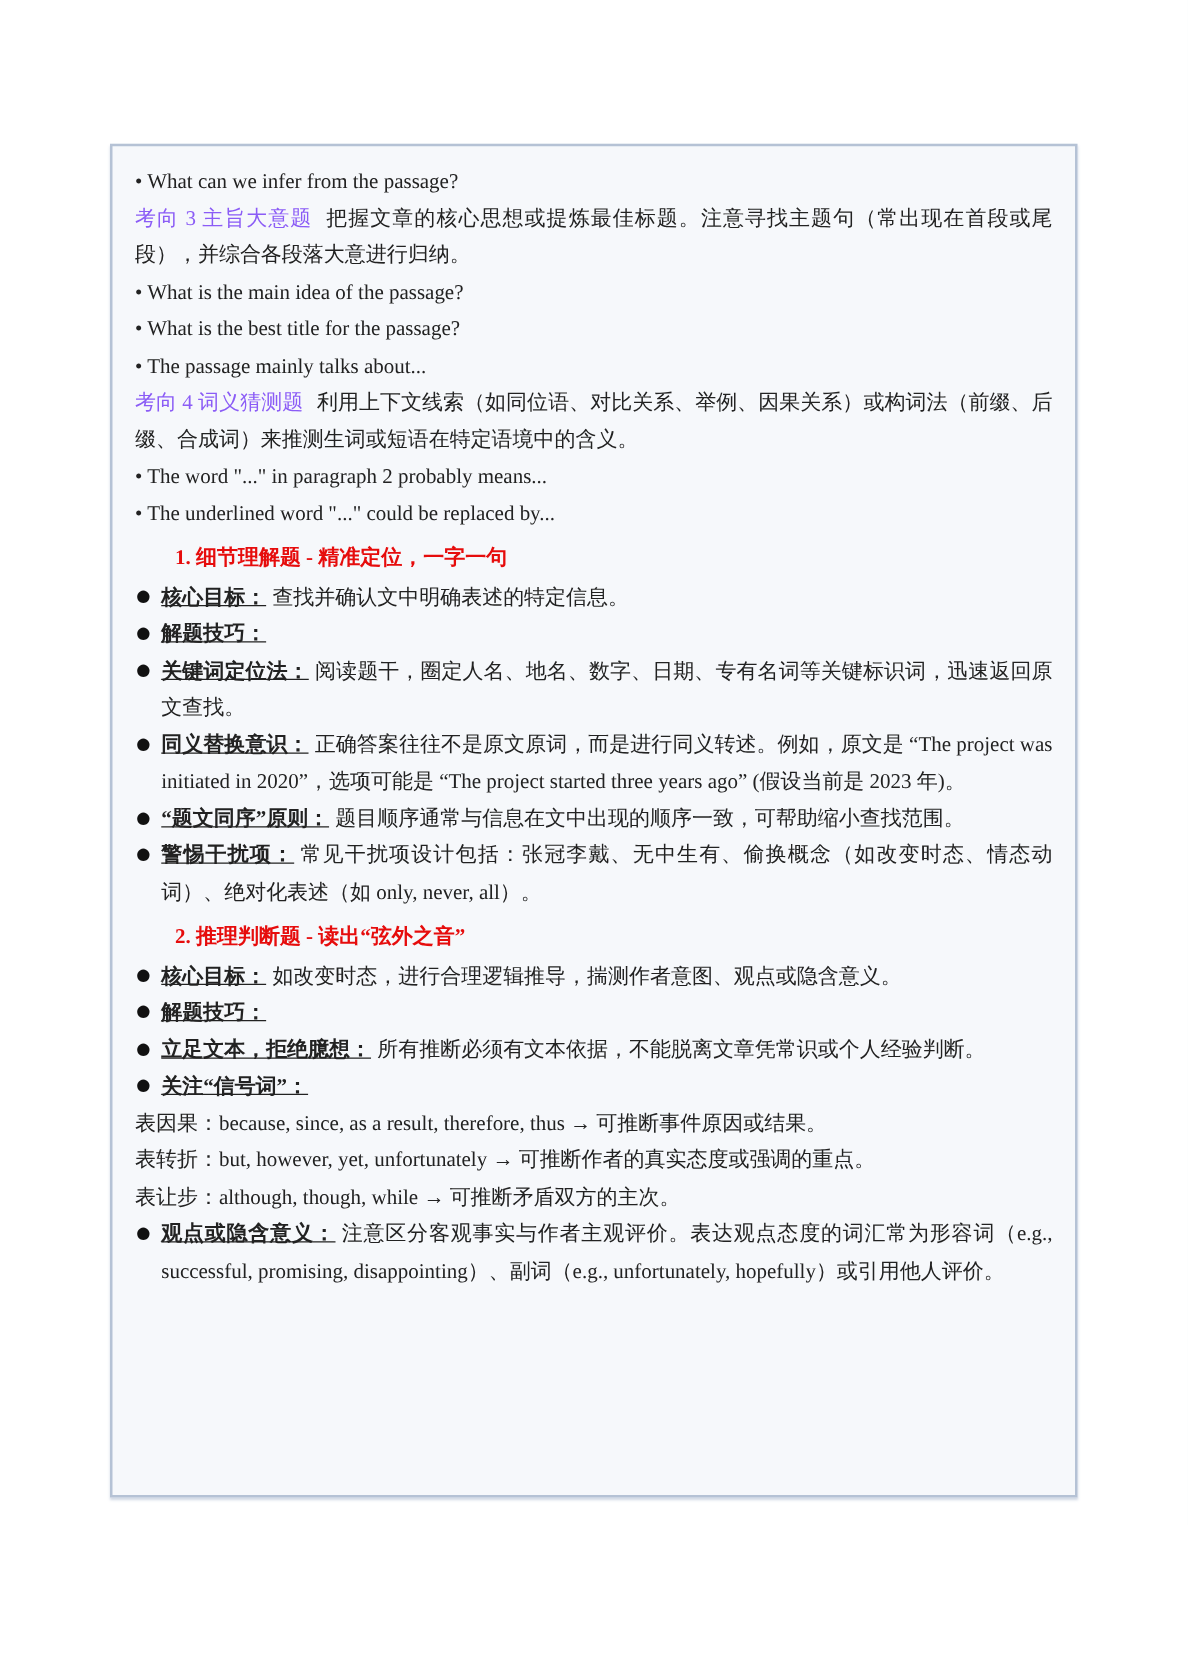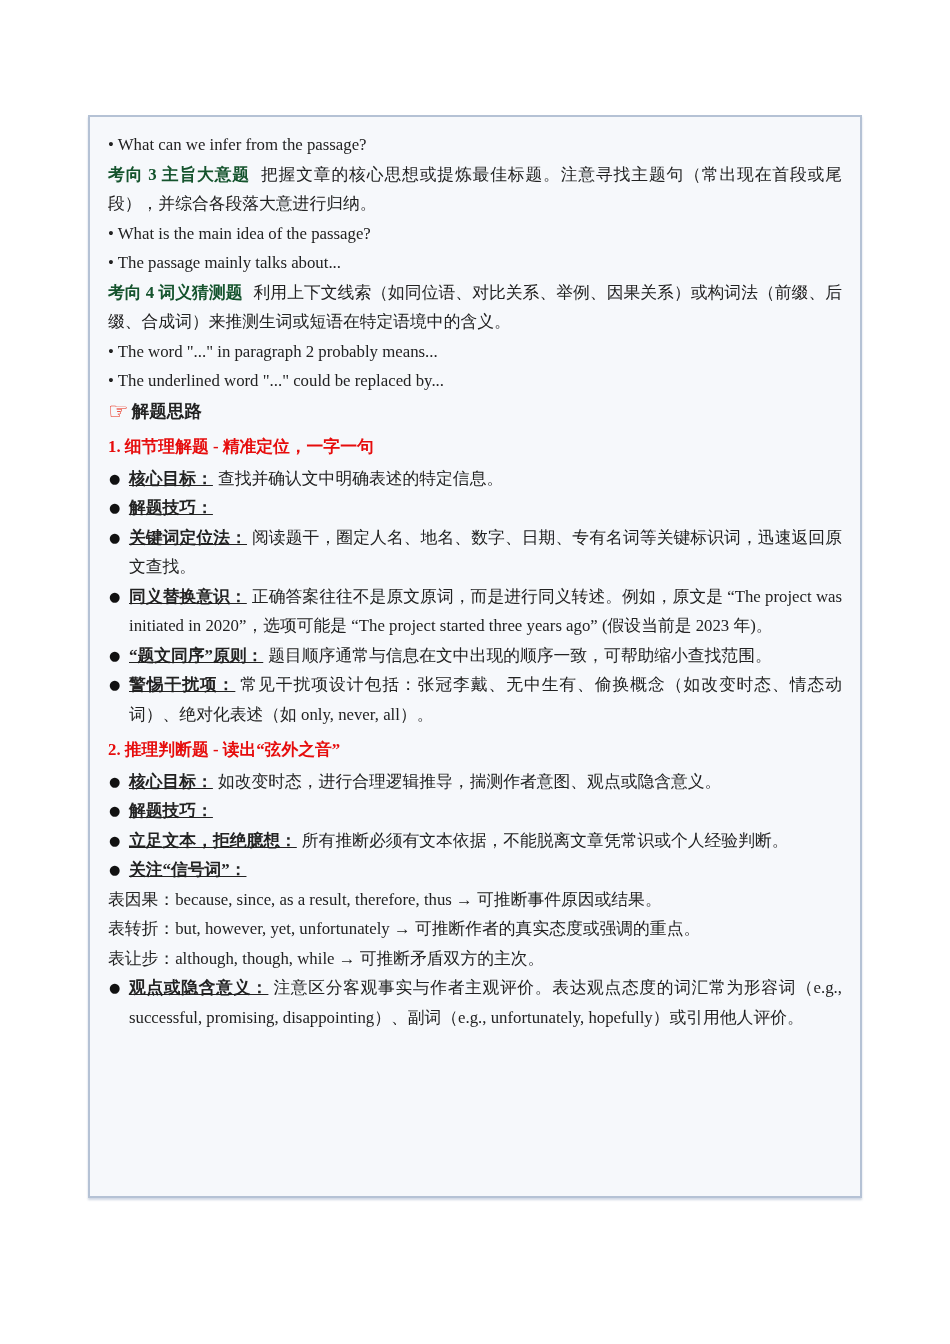--- a/index.html
+++ b/index.html
@@ -29,30 +29,31 @@
     overflow: hidden;
   }
   .content {
     font-size: 16.8px;
     line-height: 29.5px;
     text-align: justify;
   }
   .line { }
   .para { }
   .lead {
-    color: #14532d;
-    font-weight: bold;
+    color: #8b5cf6;
+    font-weight: normal;
     margin-right: 11px;
   }
   .red-heading {
     color: #e60c0c;
     font-weight: bold;
     text-align: left;
     margin-top: 6px;
     margin-bottom: 2px;
+    margin-left: 32px;
   }
   .icon-heading {
     font-weight: bold;
     text-align: left;
     margin-top: 1px;
     font-size: 17.5px;
   }
   .hand {
     color: #e8220e;
     font-weight: normal;
@@ -82,25 +83,25 @@
 </style>
 </head>
 <body>
 
 <div class="page">
   <div class="panel">
     <div class="content" id="content">
         <div class="line">• What can we infer from the passage?</div>
         <div class="para"><span class="lead">考向 3 主旨大意题</span><span>把握文章的核心思想或提炼最佳标题。注意寻找主题句（常出现在首段或尾段），并综合各段落大意进行归纳。</span></div>
         <div class="line">• What is the main idea of the passage?</div>
+        <div class="line">• What is the best title for the passage?</div>
         <div class="line">• The passage mainly talks about...</div>
         <div class="para"><span class="lead">考向 4 词义猜测题</span><span>利用上下文线索（如同位语、对比关系、举例、因果关系）或构词法（前缀、后缀、合成词）来推测生词或短语在特定语境中的含义。</span></div>
         <div class="line">• The word "..." in paragraph 2 probably means...</div>
         <div class="line">• The underlined word "..." could be replaced by...</div>
-        <div class="icon-heading"><span class="hand">☞</span><span>解题思路</span></div>
         <div class="red-heading">1. 细节理解题 - 精准定位，一字一句</div>
         <div class="bullet"><span class="dot">●</span><span class="label">核心目标：</span><span>查找并确认文中明确表述的特定信息。</span></div>
         <div class="bullet"><span class="dot">●</span><span class="label">解题技巧：</span><span></span></div>
         <div class="bullet"><span class="dot">●</span><span class="label">关键词定位法：</span><span>阅读题干，圈定人名、地名、数字、日期、专有名词等关键标识词，迅速返回原文查找。</span></div>
         <div class="bullet"><span class="dot">●</span><span class="label">同义替换意识：</span><span>正确答案往往不是原文原词，而是进行同义转述。例如，原文是 “The project was initiated in 2020”，选项可能是 “The project started three years ago” (假设当前是 2023 年)。</span></div>
         <div class="bullet"><span class="dot">●</span><span class="label">“题文同序”原则：</span><span>题目顺序通常与信息在文中出现的顺序一致，可帮助缩小查找范围。</span></div>
         <div class="bullet"><span class="dot">●</span><span class="label">警惕干扰项：</span><span>常见干扰项设计包括：张冠李戴、无中生有、偷换概念（如改变时态、情态动词）、绝对化表述（如 only, never, all）。</span></div>
         <div class="red-heading">2. 推理判断题 - 读出“弦外之音”</div>
         <div class="bullet"><span class="dot">●</span><span class="label">核心目标：</span><span>如改变时态，进行合理逻辑推导，揣测作者意图、观点或隐含意义。</span></div>
         <div class="bullet"><span class="dot">●</span><span class="label">解题技巧：</span><span></span></div>

